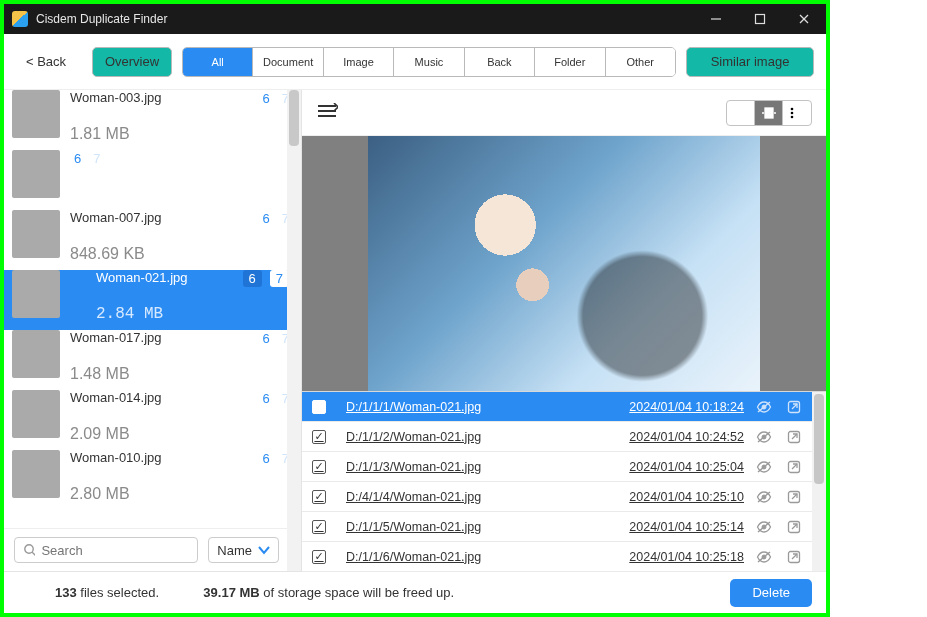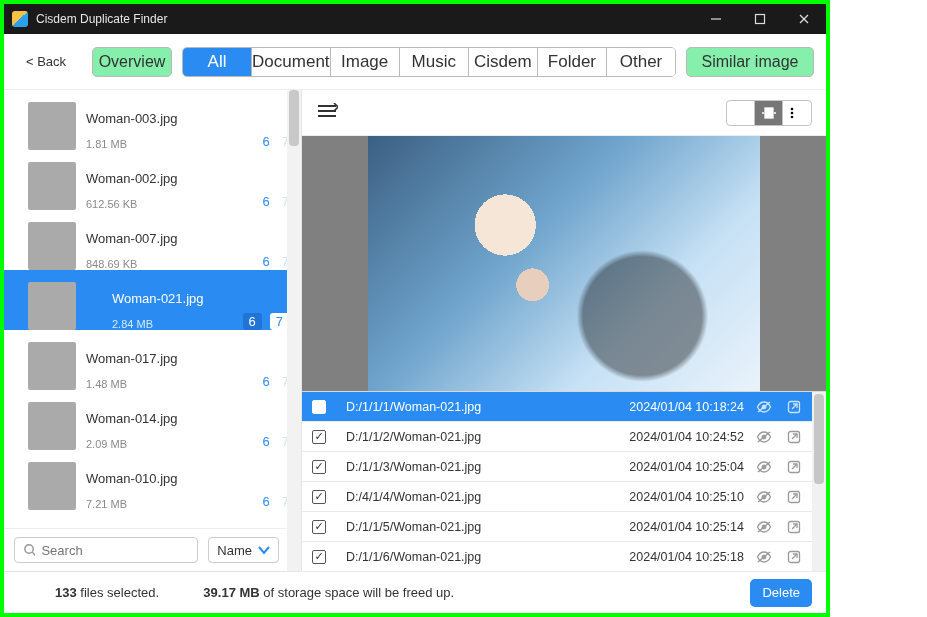--- a/index.html
+++ b/index.html
@@ -7,44 +7,44 @@
 .frame { border: 4px solid #00ff00; width: 830px; height: 617px; background: #fff; display: flex; flex-direction: column; }
 
 .titlebar { background: #1a1a1a; height: 30px; display: flex; align-items: center; color: #e6e6e6; font-size: 12px; }
 .titlebar .app-icon { width: 16px; height: 16px; margin: 0 8px; background: linear-gradient(135deg,#f6c34a 0 50%,#2aa0ee 50% 100%); border-radius: 3px; }
 .titlebar .title { flex: 1; }
 .titlebar .wbtn { width: 44px; height: 30px; display: flex; align-items: center; justify-content: center; color: #ddd; font-size: 12px; }
 .titlebar .wbtn svg { stroke: #ddd; }
 
 .toolbar { height: 56px; display: flex; align-items: center; padding: 0 6px; gap: 10px; border-bottom: 1px solid #eee; }
 .btn-back { width: 72px; text-align: center; font-size: 13px; color: #333; cursor: pointer; }
-.btn-pill { border: 1px solid #b9b9b9; border-radius: 5px; height: 30px; display: flex; align-items: center; justify-content: center; font-size: 16px; color: #333; padding: 0 14px; cursor: pointer; background: #86efac; }
+.btn-pill { border: 1px solid #b9b9b9; border-radius: 5px; height: 30px; display: flex; align-items: center; justify-content: center; font-size: 13px; color: #333; padding: 0 14px; cursor: pointer; background: #14b8a6; }
 .btn-pill.ov { width: 80px; }
 .btn-pill.sim { width: 128px; margin-right: 6px; }
 .tabstrip { display: flex; border: 1px solid #b9b9b9; border-radius: 5px; overflow: hidden; flex: 1; height: 30px; }
-.tab { flex: 1; text-align: center; font-size: 17px; color: #333; border-right: 1px solid #b9b9b9; line-height: 28px; cursor: pointer; background: #fff; }
+.tab { flex: 1; text-align: center; font-size: 11px; color: #333; border-right: 1px solid #b9b9b9; line-height: 28px; cursor: pointer; background: #fff; }
 .tab:last-child { border-right: none; }
 .tab.active { background: #2a8bf2; color: #fff; }
 
 .body { flex: 1; display: flex; min-height: 0; }
 
 .sidebar { width: 298px; display: flex; flex-direction: column; border-right: 1px solid #e4e4e4; position: relative; }
 .sidebar-scroll { position: absolute; right: 0; top: 0; width: 14px; height: 100%; background: #f2f2f2; }
 .sidebar-scroll .thumb { position: absolute; left: 2px; top: 0; width: 10px; height: 56px; background: #c8c8c8; border-radius: 4px; }
 .sidebar-list { flex: 1; overflow: hidden; }
-.row { display: flex; align-items: flex-end; height: 60px; padding: 0 12px 0 24px; gap: 10px; cursor: pointer; }
+.row { display: flex; align-items: flex-start; height: 60px; padding: 0 12px 0 8px; gap: 10px; cursor: pointer; }
 .row .thumb { width: 48px; height: 48px; border-radius: 2px; background: #aaa; }
 .row .meta { flex: 1; }
 .row .fname { font-size: 13px; color: #333; }
-.row .fsize { font-size: 11px; color: #8a8a8a; margin-top: 12px; }
+.row .fsize { font-size: 16px; color: #8a8a8a; margin-top: 20px; }
 .row .counts { display: flex; gap: 8px; font-size: 13px; color: #2a8bf2; align-items: center; }
 .row .counts .c2 { color: #d0e4fa; }
 .row.sel { background: #2a8bf2; gap: 36px; }
 .row.sel .fname { color: #fff; }
-.row.sel .fsize { color: #d6e9ff; }
+.row.sel .fsize { color: #d6e9ff; font-family: Liberation Mono, monospace; }
 .row.sel .counts { }
 .row.sel .counts .c1box { background: #2074d6; color:#fff; padding: 1px 6px; border-radius: 3px; }
 .row.sel .counts .c2box { background: #fff; color:#2a8bf2; padding: 1px 6px; border-radius: 3px; }
 .row .counts .c1box { padding: 1px 4px; }
 .row .counts .c2box { padding: 1px 4px; }
 
 .sidebar-bottom { display: flex; gap: 10px; padding: 8px 22px 8px 10px; align-items: center; border-top: 1px solid #eee; }
 .search { flex: 1; height: 26px; border: 1px solid #ccc; border-radius: 4px; display: flex; align-items: center; padding: 0 8px; gap: 6px; }
 .search input { border: none; outline: none; width: 100%; font-size: 13px; color: #555; }
 .search svg { stroke: #999; }
@@ -66,35 +66,35 @@
   linear-gradient(135deg,#3b5f82 0%, #6fa4cc 40%, #c6e1f5 70%, #eaf3fb 100%);
   position: relative;
 }
 .preview-img::after{ content:""; position:absolute; inset:0; background:
   radial-gradient(circle at 70% 70%, rgba(0,0,0,0.4) 0 18%, transparent 20%);
 }
 
 .filelist { height: 180px; position: relative; border-top: 1px solid #d8d8d8; }
 .filelist-scroll { position:absolute; right:0; top:0; width:14px; height:100%; background:#f1f1f1; }
 .filelist-scroll .th { position:absolute; left:2px; top:2px; width:10px; height:90px; background:#c6c6c6; border-radius:4px; }
-.frow { display:flex; align-items:center; height:30px; padding: 0 22px 0 10px; gap:10px; font-size:12.5px; color:#333; border-bottom:1px solid #eaeaea; }
+.frow { display:flex; align-items:center; height:30px; padding: 0 22px 0 10px; gap:10px; font-size:12.5px; color:#333; border-bottom:1px solid #eaeaea;text-decoration:underline; }
 .frow .chk { width:14px; height:14px; border:1.5px solid #555; border-radius:2px; display:flex; align-items:center; justify-content:center; font-size:10px; color:#333;}
 .frow .chk.on::after{ content:"✓"; font-size:11px; }
 .frow .path { flex:1; padding-left: 10px; }
 .frow .date { width: 140px; text-align:right; color:#333; }
 .frow .ic { width:20px; text-align:center; color:#9a9a9a; display:flex; align-items:center; justify-content:center; }
 .frow.sel { background:#2a8bf2; color:#fff; }
 .frow.sel .chk { border-color:#fff; color:#fff; background:#fff; }
 .frow.sel .date { color:#fff; }
 .frow.sel .ic svg { stroke:#cfe3fb; fill:#cfe3fb; }
 .frow .ic svg { stroke:#9a9a9a; fill:#9a9a9a; }
 
 .status { height: 42px; padding: 0 14px; display:flex; align-items:center; justify-content:space-between; border-top:1px solid #e4e4e4; font-size:13px; color:#333; }
 .status .left b { font-weight:700;margin-left:37px; }
-.btn-delete { background:#2a8bf2; color:#fff; border:none; border-radius:5px; height:28px; padding:0 12px; font-size:13px; cursor:pointer; }
+.btn-delete { background:#2a8bf2; color:#fff; border:none; border-radius:5px; height:28px; padding:0 22px; font-size:13px; cursor:pointer; }
 
 
 .th0{background:linear-gradient(#d28a3d,#8b4b1a);}
 .th1{background:linear-gradient(#f2d21b,#b08700);}
 .th2{background:linear-gradient(#a3572e,#5b2a0f);}
 .th3{background:linear-gradient(135deg,#3b5f82,#c6e1f5);}
 .th4{background:linear-gradient(#c99b6a,#6b4423);}
 .th5{background:linear-gradient(#caa17a,#7a4b24);}
 .th6{background:linear-gradient(#b78a64,#5c3217);}
 </style>
@@ -124,21 +124,21 @@
 </div>
 
 <div class="toolbar">
   <div class="btn-back">&lt; Back</div>
   <div class="btn-pill ov">Overview</div>
   <div class="tabstrip" id="tabstrip">
         <div class="tab active">All</div>
         <div class="tab">Document</div>
         <div class="tab">Image</div>
         <div class="tab">Music</div>
-        <div class="tab">Cisdem</div>
+        <div class="tab">Back</div>
         <div class="tab">Folder</div>
         <div class="tab">Other</div>
       </div>
   <div class="btn-pill sim">Similar image</div>
 </div>
 
 <div class="body">
 
   <div class="sidebar">
     <div class="sidebar-list" id="sidelist">
@@ -148,24 +148,20 @@
               <div class="fname">Woman-003.jpg</div>
               <div class="fsize">1.81 MB</div>
             </div>
             <div class="counts">
               <span class="c1box">6</span>
               <span class="c2">7</span>
             </div>
           </div>
           <div class="row">
             <div class="thumb th1"></div>
-            <div class="meta">
-              <div class="fname">Woman-002.jpg</div>
-              <div class="fsize">612.56 KB</div>
-            </div>
             <div class="counts">
               <span class="c1box">6</span>
               <span class="c2">7</span>
             </div>
           </div>
           <div class="row">
             <div class="thumb th2"></div>
             <div class="meta">
               <div class="fname">Woman-007.jpg</div>
               <div class="fsize">848.69 KB</div>
@@ -205,21 +201,21 @@
             </div>
             <div class="counts">
               <span class="c1box">6</span>
               <span class="c2">7</span>
             </div>
           </div>
           <div class="row">
             <div class="thumb th6"></div>
             <div class="meta">
               <div class="fname">Woman-010.jpg</div>
-              <div class="fsize">7.21 MB</div>
+              <div class="fsize">2.80 MB</div>
             </div>
             <div class="counts">
               <span class="c1box">6</span>
               <span class="c2">7</span>
             </div>
           </div>
         </div>
     <div class="sidebar-scroll">
           <div class="thumb"></div>
         </div>

